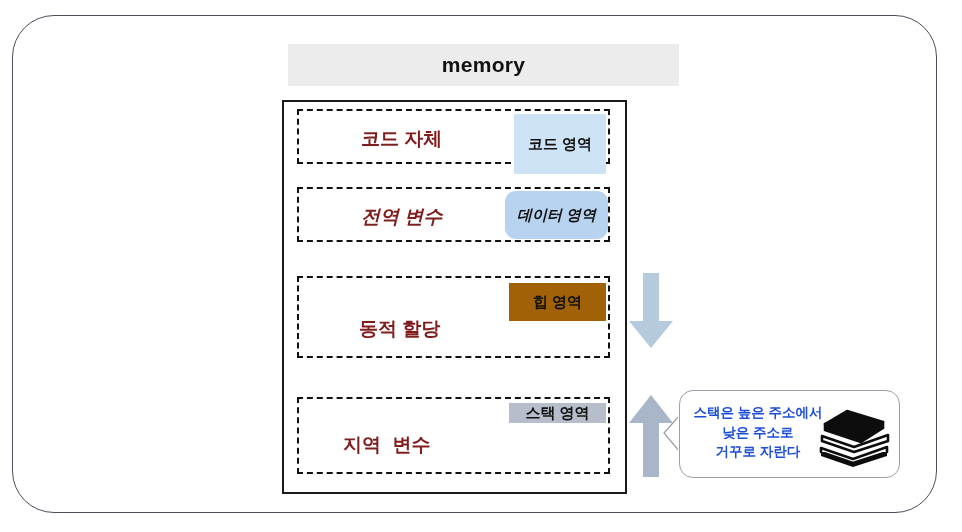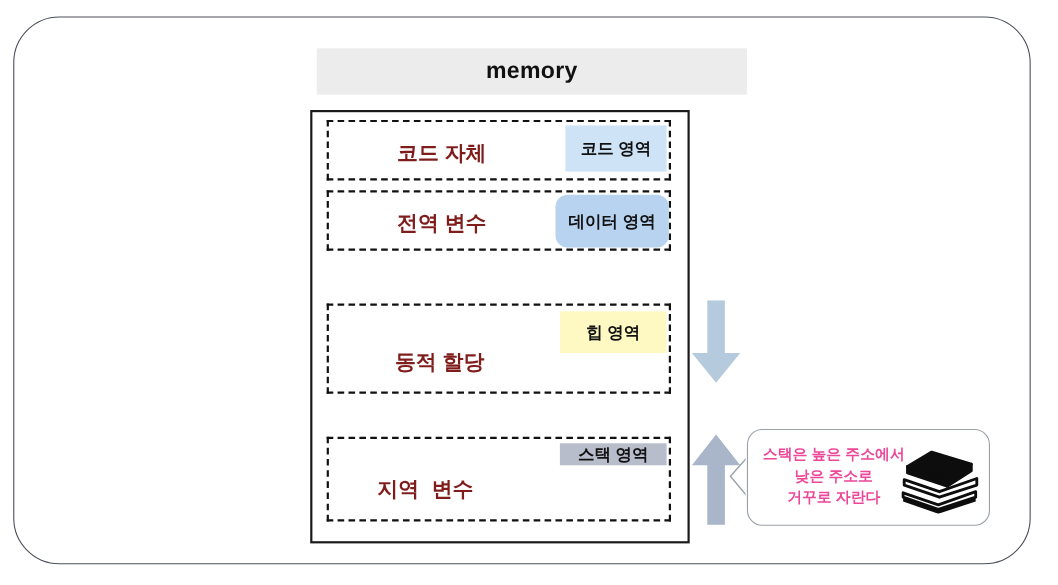--- a/index.html
+++ b/index.html
@@ -82,31 +82,31 @@
     display: flex;
     align-items: center;
     justify-content: center;
     padding: 5px 7px;
     box-sizing: border-box;
   }
 
   
   #seg-code { left: 297px; top: 109px; width: 313px; height: 55px; }
   #seg-code .seg-label { left: 62px; top: 15px; }
-  #seg-code .seg-badge { right: 2px; top: 3px; width: 92px; height: 42px; background: #cfe3f7; }
-
-  
-  #seg-data { left: 297px; top: 173px; width: 313px; height: 55px; }
+  #seg-code .seg-badge { right: 2px; top: 3px; width: 92px; height: 60px; background: #cfe3f7; }
+
+  
+  #seg-data { left: 297px; top: 187px; width: 313px; height: 55px; font-style: italic; }
   #seg-data .seg-label { left: 62px; top: 15px; }
   #seg-data .seg-badge { right: 0px; top: 2px; width: 103px; height: 48px; background: #b8d3ef; border-radius: 11px; }
 
   
   #seg-heap { left: 297px; top: 276px; width: 313px; height: 82px; }
   #seg-heap .seg-label { left: 60px; top: 38px; }
-  #seg-heap .seg-badge { right: 2px; top: 5px; width: 97px; height: 38px; background: #fef9c3; }
+  #seg-heap .seg-badge { right: 2px; top: 5px; width: 97px; height: 38px; background: #a16207; }
 
   
   #seg-stack { left: 297px; top: 397px; width: 313px; height: 77px; }
   #seg-stack .seg-label { left: 44px; top: 33px; font-family: Liberation Mono, monospace; }
   #seg-stack .seg-badge { right: 2px; top: 4px; width: 97px; height: 20px; background: #b7bdcb; }
 
   
   .arrow-wrap {
     position: absolute;
   }
@@ -133,21 +133,21 @@
     height: 40px;
   }
   #callout-text {
     position: absolute;
     left: 8px;
     top: 12px;
     width: 140px;
     text-align: center;
     font-size: 13.5px;
     font-weight: bold;
-    color: #ec4899;
+    color: #1d4ed8;
     line-height: 1.45;
   }
   #books-icon {
     position: absolute;
     right: 8px;
     top: 14px;
     width: 74px;
     height: 62px;
   }
 </style>

